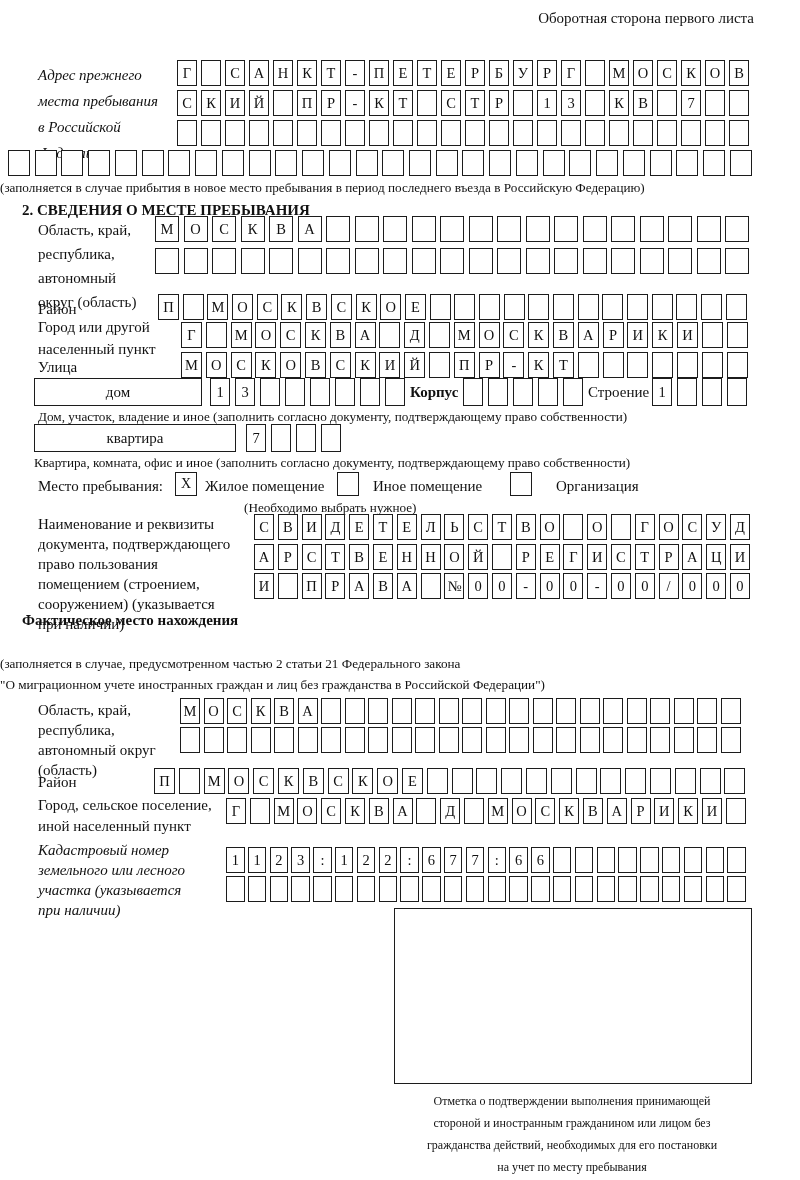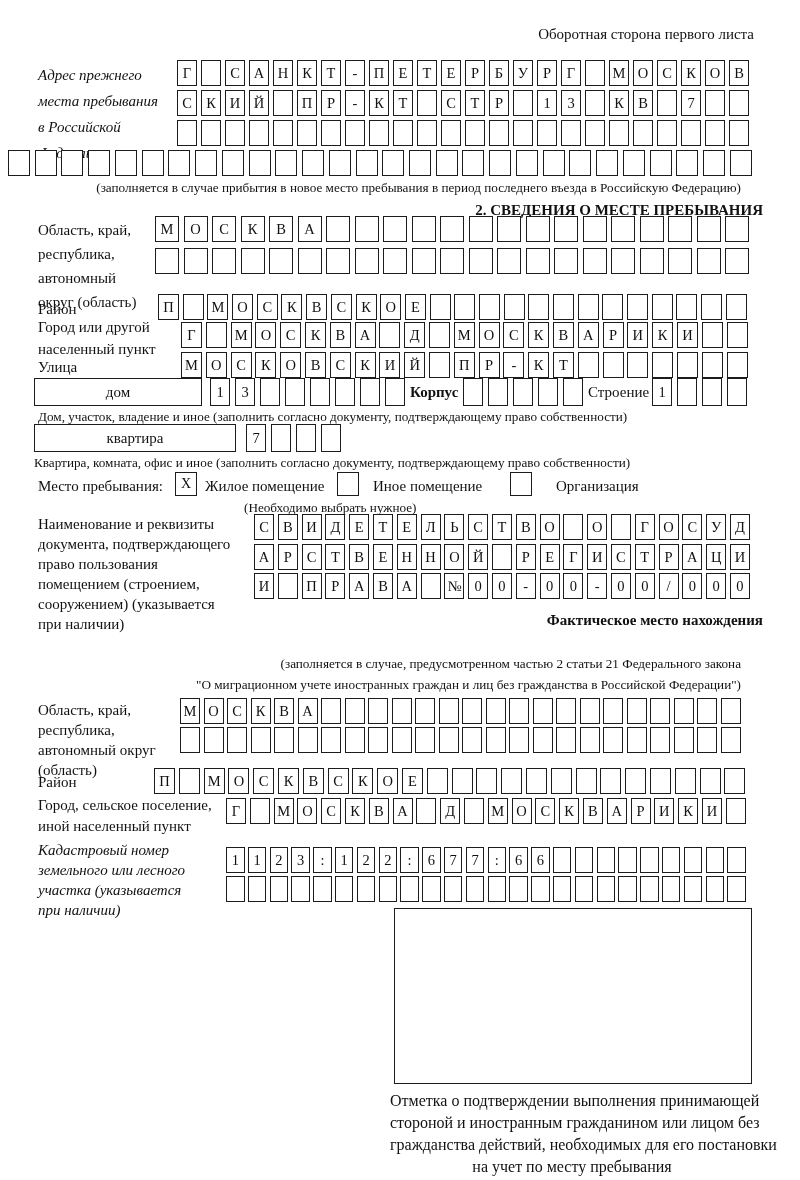--- a/index.html
+++ b/index.html
@@ -1,39 +1,39 @@
 <!DOCTYPE html>
 <html><head>
 <meta charset="utf-8">
 <style>
   html,body{margin:0;padding:0;background:#ffffff;}
   .page{position:relative;width:800px;height:1180px;background:#fff;overflow:hidden;
         font-family:"Liberation Serif",serif;color:#111;}
   .lbl{position:absolute;font-size:15px;line-height:20px;white-space:nowrap;}
   .note{position:absolute;font-size:13.2px;white-space:nowrap;}
-  .center{left:0;width:741px;text-align:right;white-space:normal;}
+  .center{left:0;width:741px;text-align:left;white-space:normal;}
   .bold{font-weight:bold;padding-left:22px;}
   .cellrow{position:absolute;display:flex;gap:var(--g,4px);}
   .cell{box-sizing:border-box;flex:0 0 var(--cw,20px);width:var(--cw,20px);height:var(--ch,26px);
         border:1.6px solid #1c1c1c;display:flex;align-items:center;justify-content:center;
         font-family:"Liberation Serif",serif;font-size:14.5px;color:#111;background:#fff;}
   .between{justify-content:space-between;gap:0;}
   .field{position:absolute;box-sizing:border-box;border:1.7px solid #1c1c1c;height:28px;
          display:flex;align-items:center;justify-content:center;font-size:15px;background:#fff;}
   .cb{position:absolute;box-sizing:border-box;border:1.7px solid #1c1c1c;width:22px;height:24px;
       display:flex;align-items:center;justify-content:center;font-size:14px;background:#fff;}
   .stamp{position:absolute;border:1.8px solid #1c1c1c;background:#fff;}
   .multiline div{white-space:nowrap;}
 </style>
 </head>
 <body>
 
 <div class="page">
 
-  <div class="lbl" style="top:24px;right:46px;">Оборотная сторона первого листа</div>
+  <div class="lbl" style="top:8px;right:46px;">Оборотная сторона первого листа</div>
 
   <div class="lbl multiline" style="left:38px;top:62px;line-height:26px;font-style:italic;">
     <div>Адрес прежнего</div>
     <div>места пребывания</div>
     <div>в Российской</div>
     <div>Федерации</div>
   </div>
   <div class="cellrow" style="left:177px;top:60px;--cw:20px;--g:4px;">
       <span class="cell">Г</span>
       <span class="cell"></span>
@@ -581,20 +581,20 @@
       <span class="cell"></span>
       <span class="cell"></span>
       <span class="cell"></span>
       <span class="cell"></span>
       <span class="cell"></span>
       <span class="cell"></span>
       <span class="cell"></span>
     </div>
 
   <div class="stamp" style="left:394px;top:908px;width:356px;height:174px;"></div>
-  <div class="lbl multiline" style="left:390px;top:1090px;width:364px;text-align:center;line-height:22px;font-size:16px;white-space:normal;">
+  <div class="lbl multiline" style="left:390px;top:1090px;width:364px;text-align:center;line-height:22px;font-size:12px;white-space:normal;">
     <div>Отметка о подтверждении выполнения принимающей</div>
     <div>стороной и иностранным гражданином или лицом без</div>
     <div>гражданства действий, необходимых для его постановки</div>
     <div>на учет по месту пребывания</div>
   </div>
 
 </div>
 
 </body></html>

